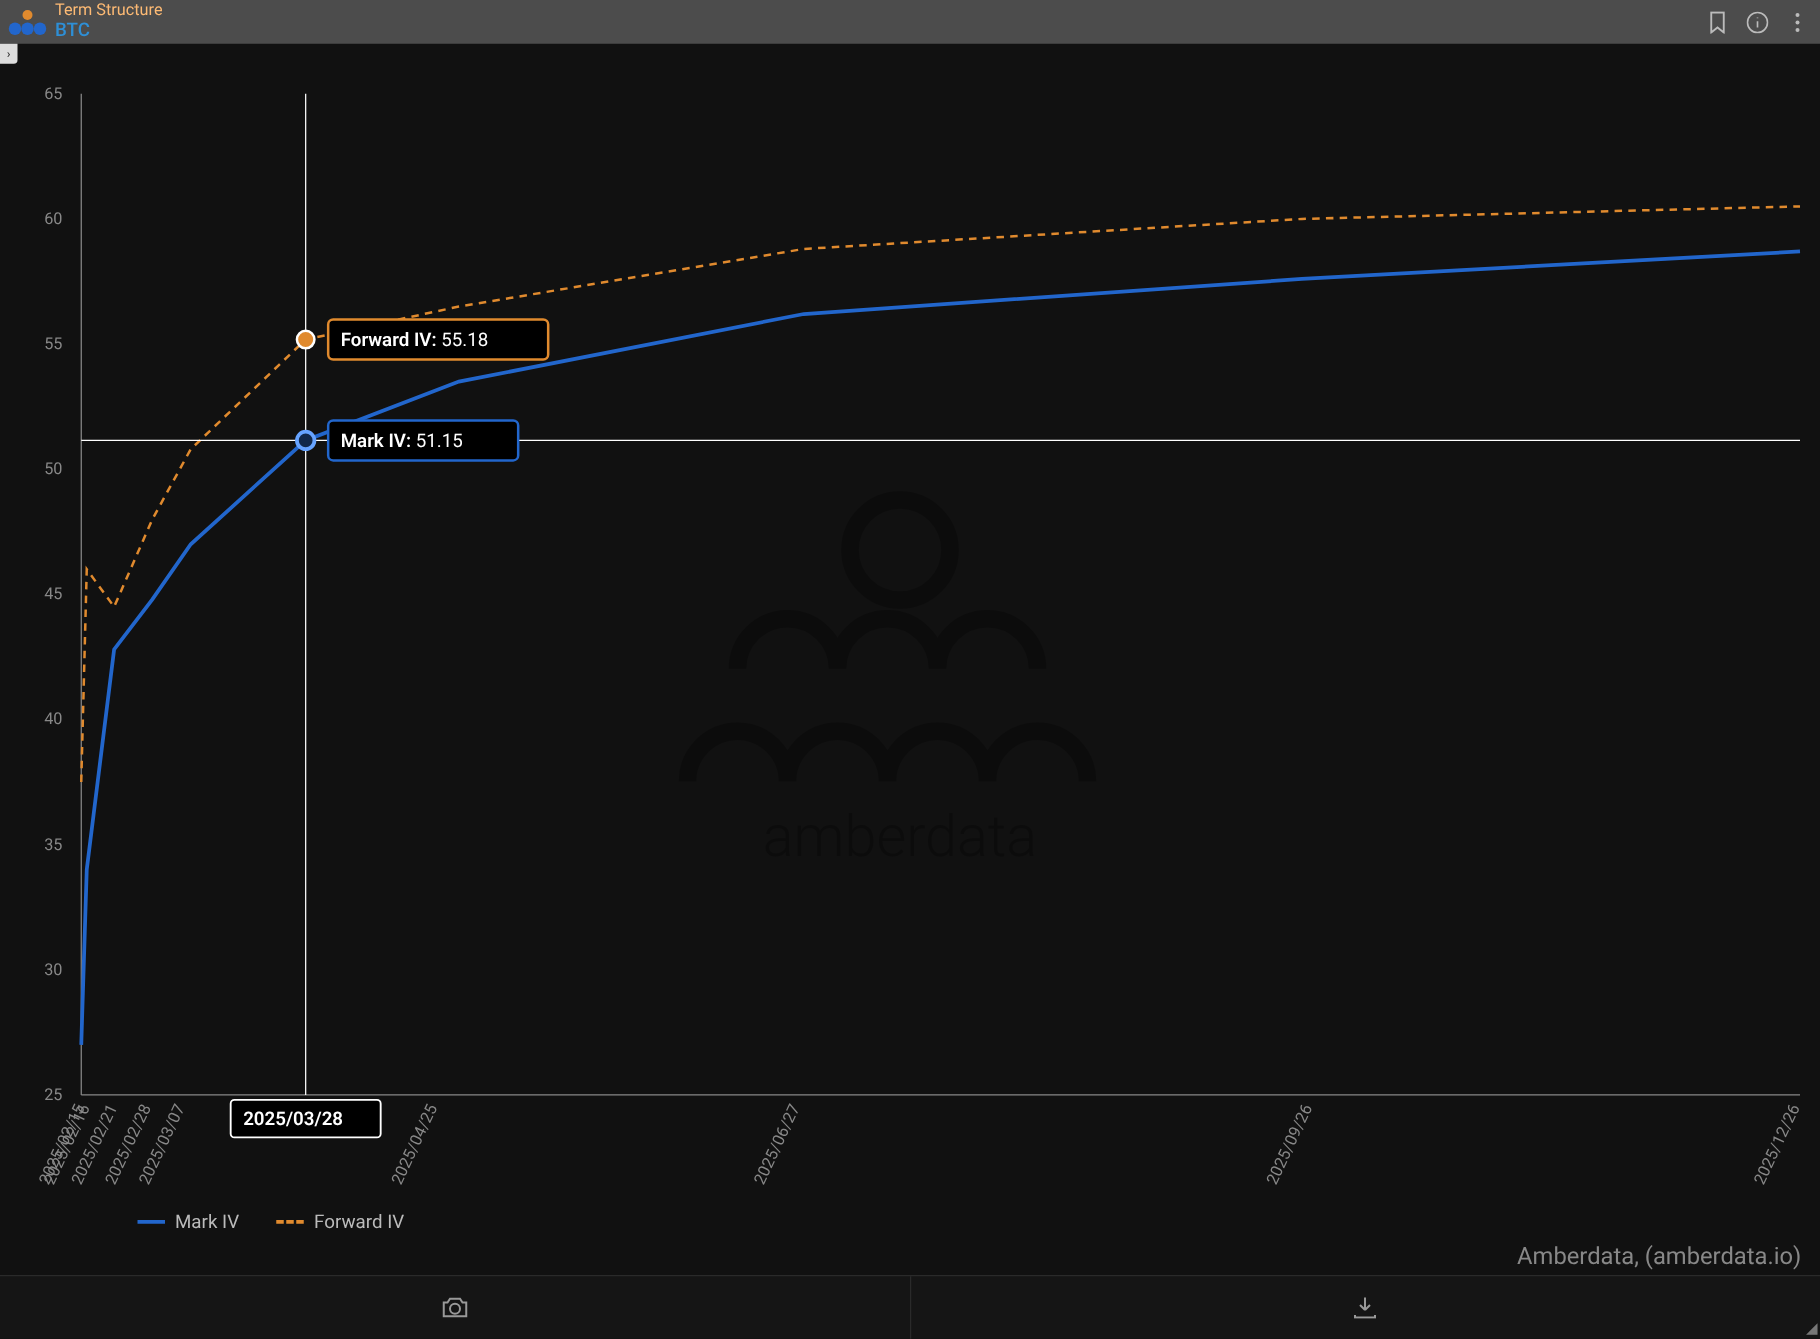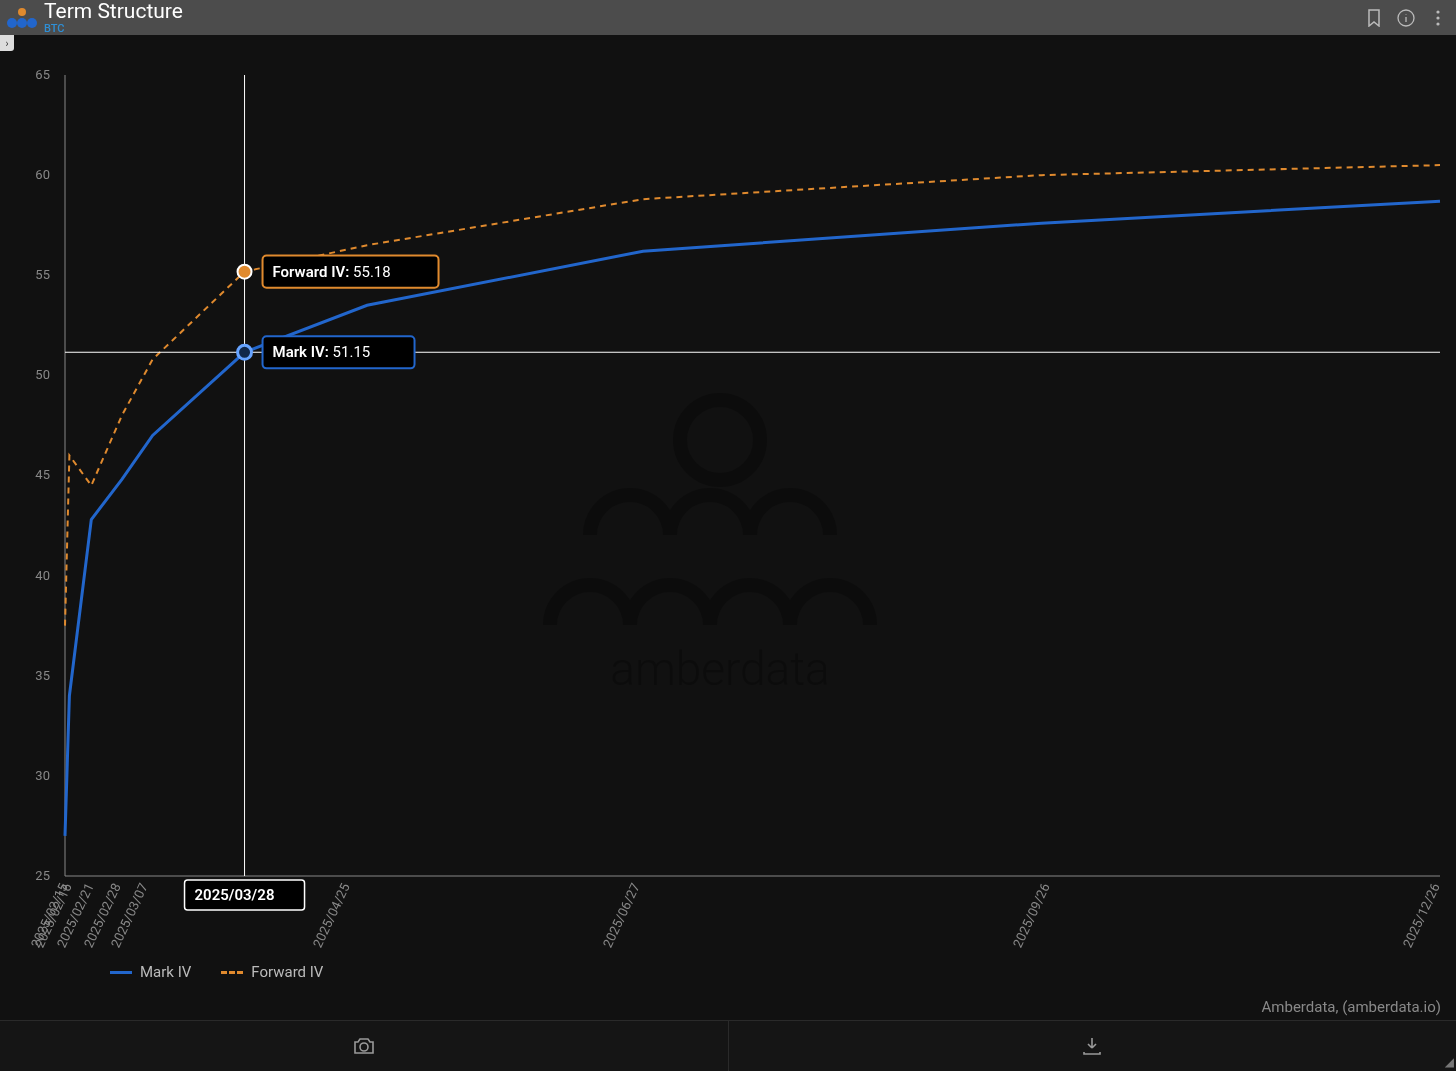--- a/index.html
+++ b/index.html
@@ -1,40 +1,40 @@
 <!DOCTYPE html>
 <html><head>
 <meta charset="utf-8">
 <style>
   html,body{margin:0;padding:0;width:1456px;height:1071px;background:#111111;font-family:-apple-system,BlinkMacSystemFont,'Segoe UI',Roboto,sans-serif;color:#ccc;overflow:hidden;}
   
   .header{position:absolute;top:0;left:0;right:0;height:35px;background:#4c4c4c;display:flex;align-items:flex-start;}
   .logo{width:44px;height:35px;display:flex;align-items:center;justify-content:center;}
   .title-block{display:flex;flex-direction:column;justify-content:center;height:35px;line-height:1.1;}
-  .title{font-size:21px;color:#ffffff;}
-  .subtitle{font-size:11px;color:#2e8fd6;font-weight:500;}
+  .title{font-size:13px;color:#fdba74;}
+  .subtitle{font-size:15px;color:#2e8fd6;font-weight:500;}
   .hdr-right{position:absolute;right:8px;top:0;height:35px;display:flex;align-items:center;gap:12px;}
   .hdr-icon{width:20px;height:20px;display:flex;align-items:center;justify-content:center;color:#bbb;cursor:pointer;}
   .expand-tab{position:absolute;top:35px;left:0;width:14px;height:16px;background:#ddd;color:#333;font-size:10px;display:flex;align-items:center;justify-content:center;border-radius:0 0 3px 0;}
   
   .chart{position:absolute;top:55px;left:0;right:0;bottom:115px;text-decoration:underline;}
   svg.plot{width:100%;height:100%;display:block;}
   .axis text{fill:#888;font-size:13px;}
   .mark-line{fill:none;stroke:#2266cc;stroke-width:3;}
   .fwd-line{fill:none;stroke:#e08a2e;stroke-width:2;stroke-dasharray:6 5;}
   .cross{stroke:#fff;stroke-width:1;}
   .tooltip{font-size:15px;fill:#fff;font-weight:600;}
   .tooltip .val{font-weight:400;}
   
-  .legend{position:absolute;bottom:85px;left:0;right:0;height:28px;display:flex;align-items:center;justify-content:flex-start;padding-left:110px;gap:30px;font-size:15px;color:#bbb;}
+  .legend{position:absolute;bottom:85px;left:0;right:0;height:28px;display:flex;align-items:flex-end;justify-content:flex-start;padding-left:110px;gap:30px;font-size:15px;color:#bbb;}
   .leg-item{display:flex;align-items:center;gap:8px;cursor:pointer;}
   .leg-swatch-solid{width:22px;height:3px;background:#2266cc;}
   .leg-swatch-dash{width:22px;height:0;border-top:3px dashed #e08a2e;}
   
-  .credit{position:absolute;bottom:55px;right:15px;font-size:15px;color:#888;}
+  .credit{position:absolute;bottom:55px;right:15px;font-size:19px;color:#888;}
   .footer{position:absolute;bottom:0;left:0;right:0;height:50px;background:#151515;border-top:1px solid #2a2a2a;display:flex;}
   .footer .cell{flex:1;display:flex;align-items:center;justify-content:center;color:#888;cursor:pointer;}
   .footer .cell + .cell{border-left:1px solid #2a2a2a;}
   .resize-grip{position:absolute;right:2px;bottom:2px;color:#777;font-size:12px;}
   
   .watermark{position:absolute;top:390px;left:490px;width:460px;opacity:0.28;pointer-events:none;}
 </style>
 </head>
 <body>
 

